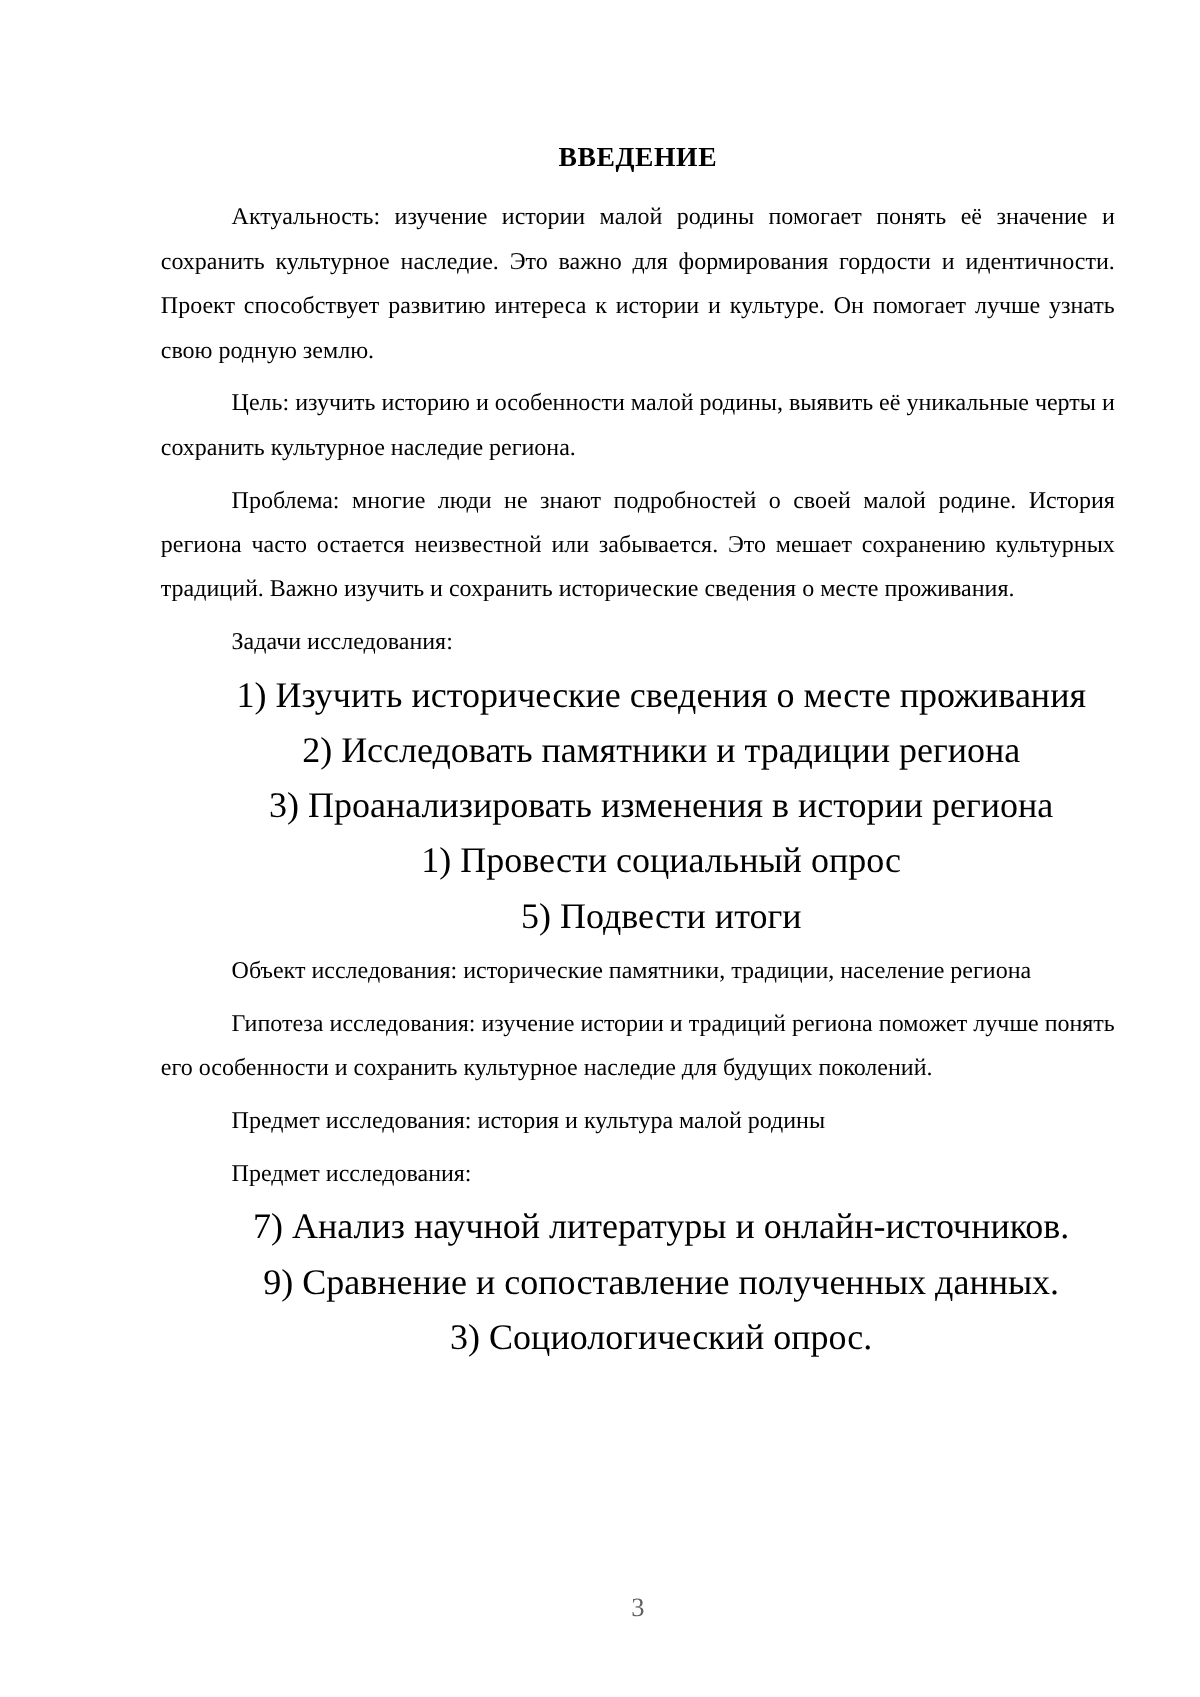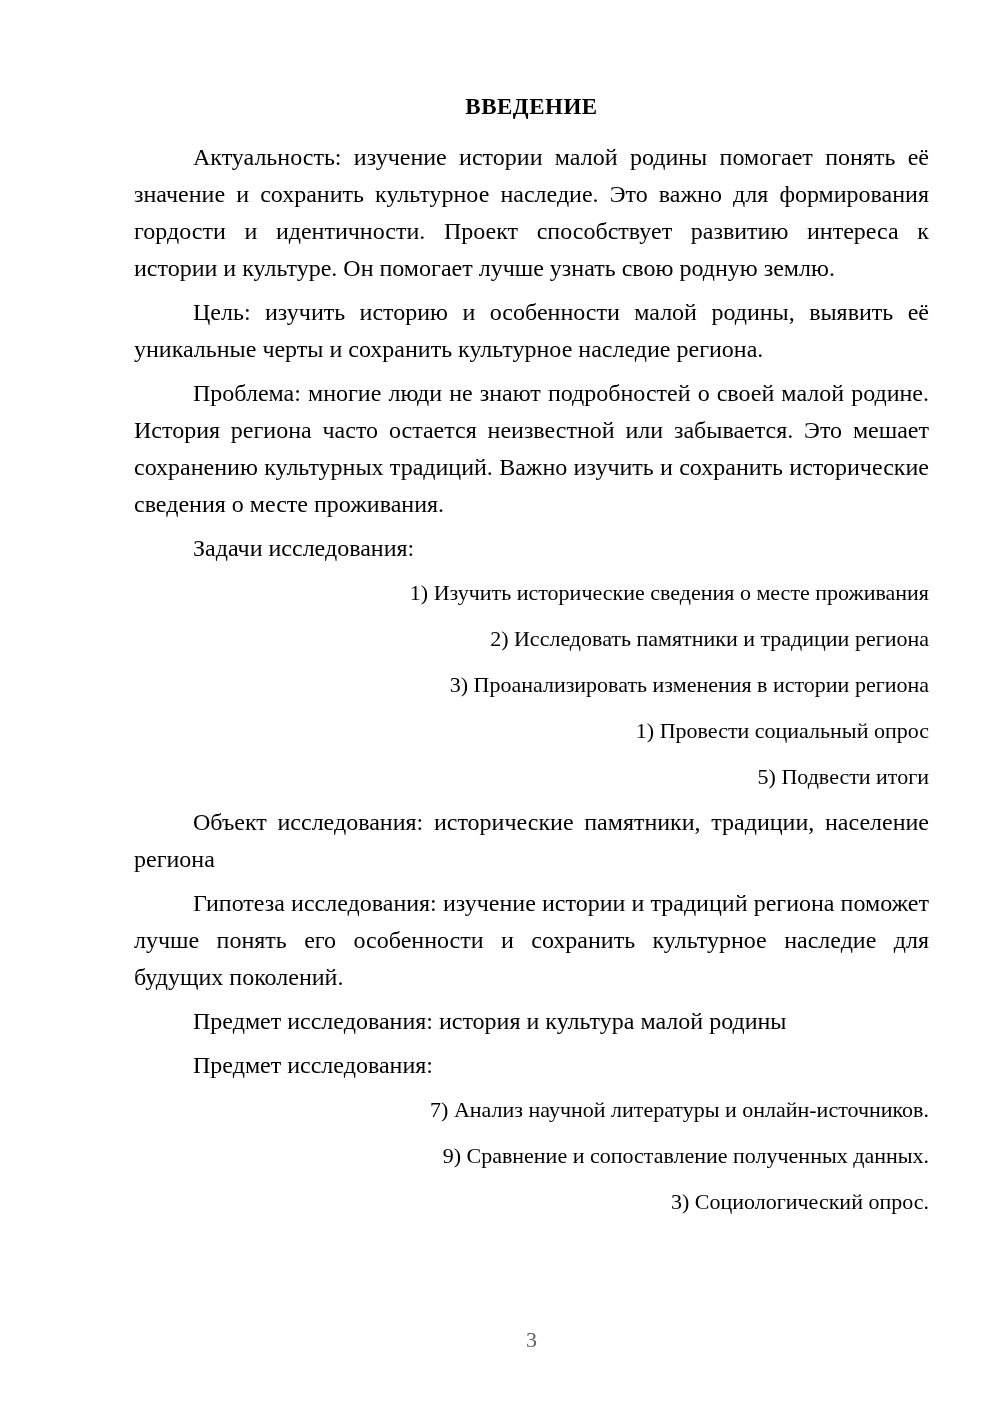--- a/index.html
+++ b/index.html
@@ -6,44 +6,44 @@
     margin: 0;
     padding: 0;
     background: #ffffff;
   }
   .page {
     position: relative;
     width: 1000px;
     height: 1414px;
     background: #ffffff;
     box-sizing: border-box;
-    padding: 92px 71px 0 134px;
+    padding: 116px 71px 0 134px;
     font-family: "Liberation Serif", "DejaVu Serif", serif;
     color: #000000;
     overflow: hidden;
   }
   .doc-title {
     font-size: 23px;
     font-weight: bold;
     line-height: 30px;
     text-align: center;
     margin: 0 0 17px 0;
     letter-spacing: 0.5px;
   }
   .para {
-    font-size: 24px;
+    font-size: 20px;
     line-height: 37px;
     text-align: justify;
     text-indent: 59px;
     margin: 0 0 7px 0;
   }
   .list-item {
-    font-size: 22px;
+    font-size: 30px;
     line-height: 37px;
-    text-align: right;
+    text-align: center;
     text-indent: 0;
     margin: 0 0 9px 39px;
   }
   .page-number {
     position: absolute;
     left: 134px;
     right: 71px;
     top: 1325px;
     text-align: center;
     font-size: 22px;

